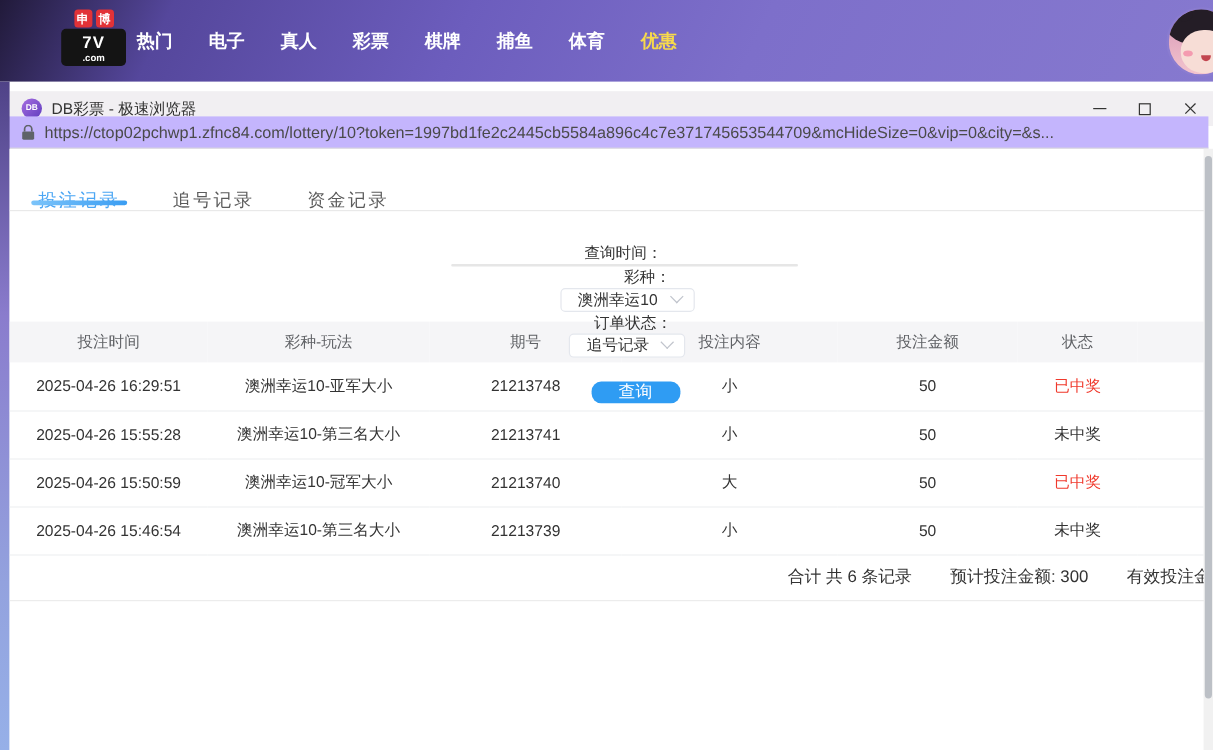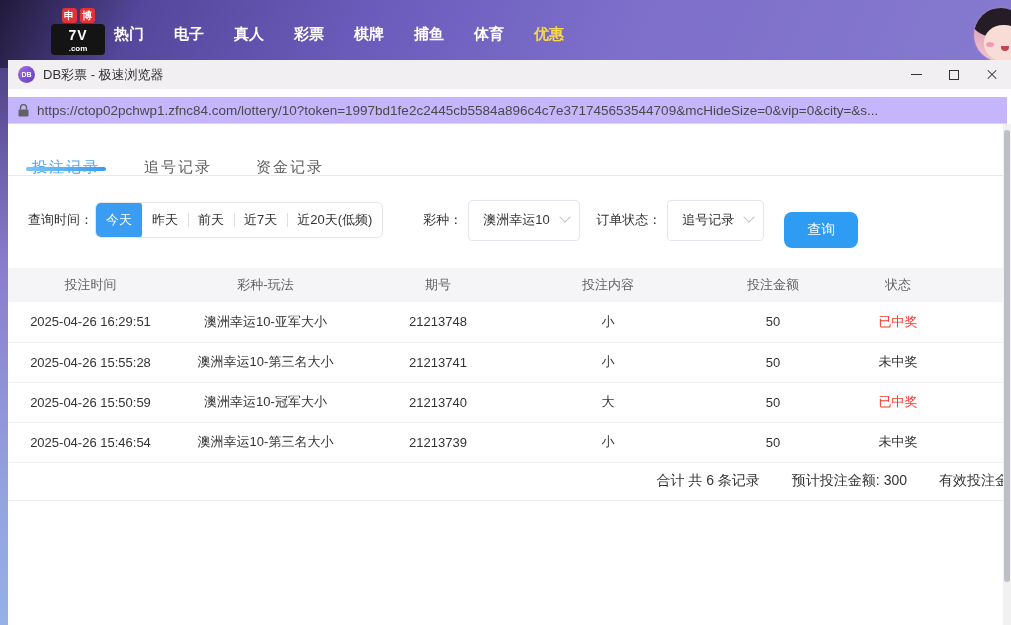--- a/index.html
+++ b/index.html
@@ -22,21 +22,21 @@
   .avatar{ position:absolute; left:972px; top:6px; width:58px; height:58px; border-radius:50%;
     background:linear-gradient(180deg,#d795b4,#f2c4ce); overflow:hidden; border:2px solid #8a7cd0; cursor:pointer; }
   .avatar .hair{ position:absolute; top:-8px; left:-3px; width:64px; height:38px; background:#241d26; border-radius:50% 50% 46% 46%; }
   .avatar .bun{ position:absolute; top:-2px; left:6px; width:14px; height:12px; background:#241d26; border-radius:50%; }
   .avatar .face{ position:absolute; top:17px; left:10px; width:40px; height:36px; background:#f7ddd6; border-radius:48%; }
   .avatar .blush{ position:absolute; top:34px; width:8px; height:5px; background:#f49bb0; border-radius:50%; }
   .avatar .blush.l{ left:12px; }
   .avatar .mouth{ position:absolute; top:38px; left:27px; width:8px; height:5px; background:#c2454f; border-radius:0 0 8px 8px; }
 
   
-  .titlebar{ position:absolute; left:8px; top:60px; width:1003px; height:29px; background:#f1eff2;
+  .titlebar{ position:absolute; left:8px; top:76px; width:1003px; height:29px; background:#f1eff2;
     display:flex; align-items:center; }
   .win-icon{ width:17px; height:17px; border-radius:50%; margin-left:10px;
     background:linear-gradient(135deg,#a66ee0,#5f3cbe); color:#fff; font-size:7px; font-weight:bold;
     display:flex; align-items:center; justify-content:center; }
   .win-title{ font-size:13px; color:#333; margin-left:8px; }
   .win-btns{ margin-left:auto; display:flex; height:100%; }
   .win-btn{ width:38px; height:100%; display:flex; align-items:center; justify-content:center; cursor:pointer; position:relative; }
   .glyph-min{ width:11px; height:1px; background:#333; display:block; }
   .glyph-max{ width:10px; height:10px; border:1px solid #333; display:block; }
   .glyph-close{ width:12px; height:12px; position:relative; display:block; }
@@ -53,21 +53,21 @@
 
   
   .page{ position:absolute; left:8px; top:124px; width:1003px; height:501px; background:#fff; overflow:hidden; }
 
   .tabs{ display:flex; gap:44px; padding:14px 0 0 24px; height:52px; border-bottom:1px solid #e9e9e9; }
   .tab{ font-size:15px; color:#5c5c5c; letter-spacing:2px; position:relative; padding-bottom:16px; cursor:pointer;margin-top:20px; }
   .tab.active{ color:#4ba6f4; }
   .tab.active::after{ content:""; position:absolute; left:-6px; right:-6px; bottom:4px; height:4px; border-radius:3px;
     background:linear-gradient(90deg,#7cc4fa,#3a9df2); }
 
-  .filters{ display:flex; align-items:center; margin-top:26px; padding-left:20px; height:36px; }
+  .filters{ display:flex; align-items:center; margin-top:26px; padding-left:20px; height:36px;flex-direction:column; }
   .flabel{ font-size:13px; color:#333; white-space:nowrap; }
   .time-group{ display:flex; align-items:center; height:36px; border:1px solid #e6e6e6; border-radius:6px; margin-left:2px; overflow:hidden; }
   .time-opt{ font-size:13px; color:#333; padding:0 10px; height:36px; line-height:36px; cursor:pointer; position:relative; white-space:nowrap; }
   .time-opt.active{ background:#3b9cf3; color:#fff; border-radius:4px; }
   .time-opt:not(.active) + .time-opt:not(.active)::before{ content:""; position:absolute; left:0; top:11px; width:1px; height:14px; background:#e0e0e0; }
   .flabel.ml{ margin-left:40px; }
   .select{ display:flex; align-items:center; justify-content:space-between; border:1px solid #e4e7ed; border-radius:4px;
     height:41px; padding:0 10px 0 14px; margin-left:6px; cursor:pointer; background:#fff; }
   .select.lottery{ width:112px; } .select.status{ width:97px; }
   .select .sel-text{ font-size:13px; color:#333; white-space:nowrap; }

